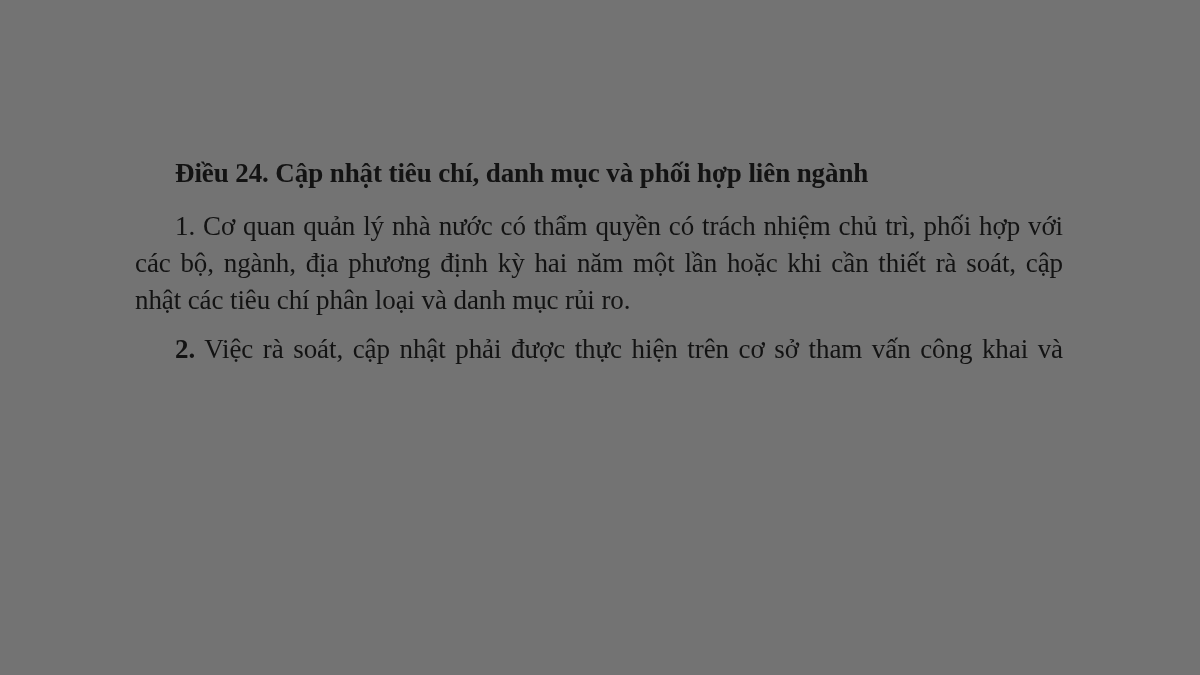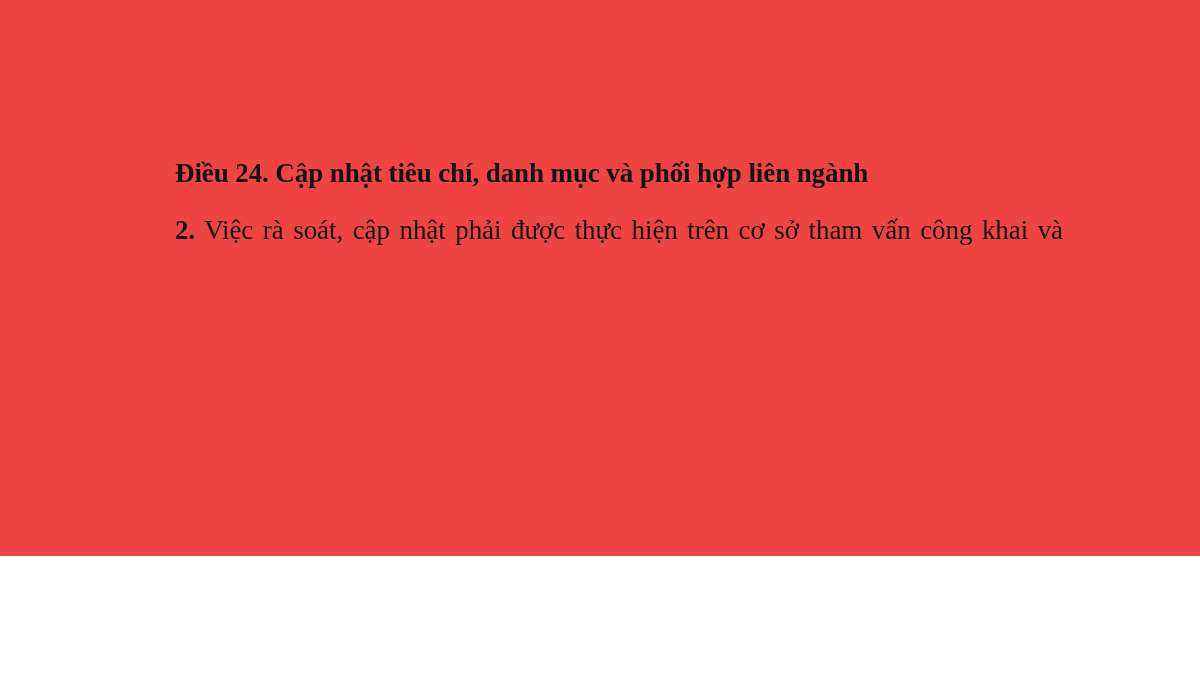--- a/index.html
+++ b/index.html
@@ -3,22 +3,22 @@
 <meta charset="utf-8">
 <style>
   html, body {
     margin: 0;
     padding: 0;
     background: #ffffff;
   }
   .page {
     position: relative;
     width: 1200px;
-    height: 556px;
-    background: #ef4444;
+    height: 675px;
+    background: #737373;
     overflow: hidden;
   }
   .doc {
     position: absolute;
     left: 135px;
     top: 155px;
     width: 928px;
     font-family: "Liberation Serif", "DejaVu Serif", serif;
     font-size: 27px;
     line-height: 37px;
@@ -28,21 +28,21 @@
   .heading {
     font-weight: bold;
     text-indent: 40px;
     margin: 0 0 16px 0;
     white-space: nowrap;
   }
   .para {
     margin: 0;
   }
   .para-2 {
-    margin-top: 20px;
+    margin-top: 12px;
   }
   .line {
     text-align: justify;
     text-align-last: justify;
   }
   .line.first {
     text-indent: 40px;
   }
   .line.last {
     text-align-last: left;
@@ -52,19 +52,24 @@
   }
 </style>
 </head>
 <body>
 
 <div class="page">
   <div class="doc">
 
     <p class="heading">Điều 24. Cập nhật tiêu chí, danh mục và phối hợp liên ngành</p>
 
+    <div class="para para-1">
+      <div class="line first">1. Cơ quan quản lý nhà nước có thẩm quyền có trách nhiệm chủ trì, phối hợp với</div>
+      <div class="line">các bộ, ngành, địa phương định kỳ hai năm một lần hoặc khi cần thiết rà soát, cập</div>
+      <div class="line last">nhật các tiêu chí phân loại và danh mục rủi ro.</div>
+    </div>
 
     <div class="para para-2">
       <div class="line first"><span class="num-bold">2.</span><span> Việc rà soát, cập nhật phải được thực hiện trên cơ sở tham vấn công khai và</span></div>
     </div>
 
   </div>
 </div>
 
 </body></html>

